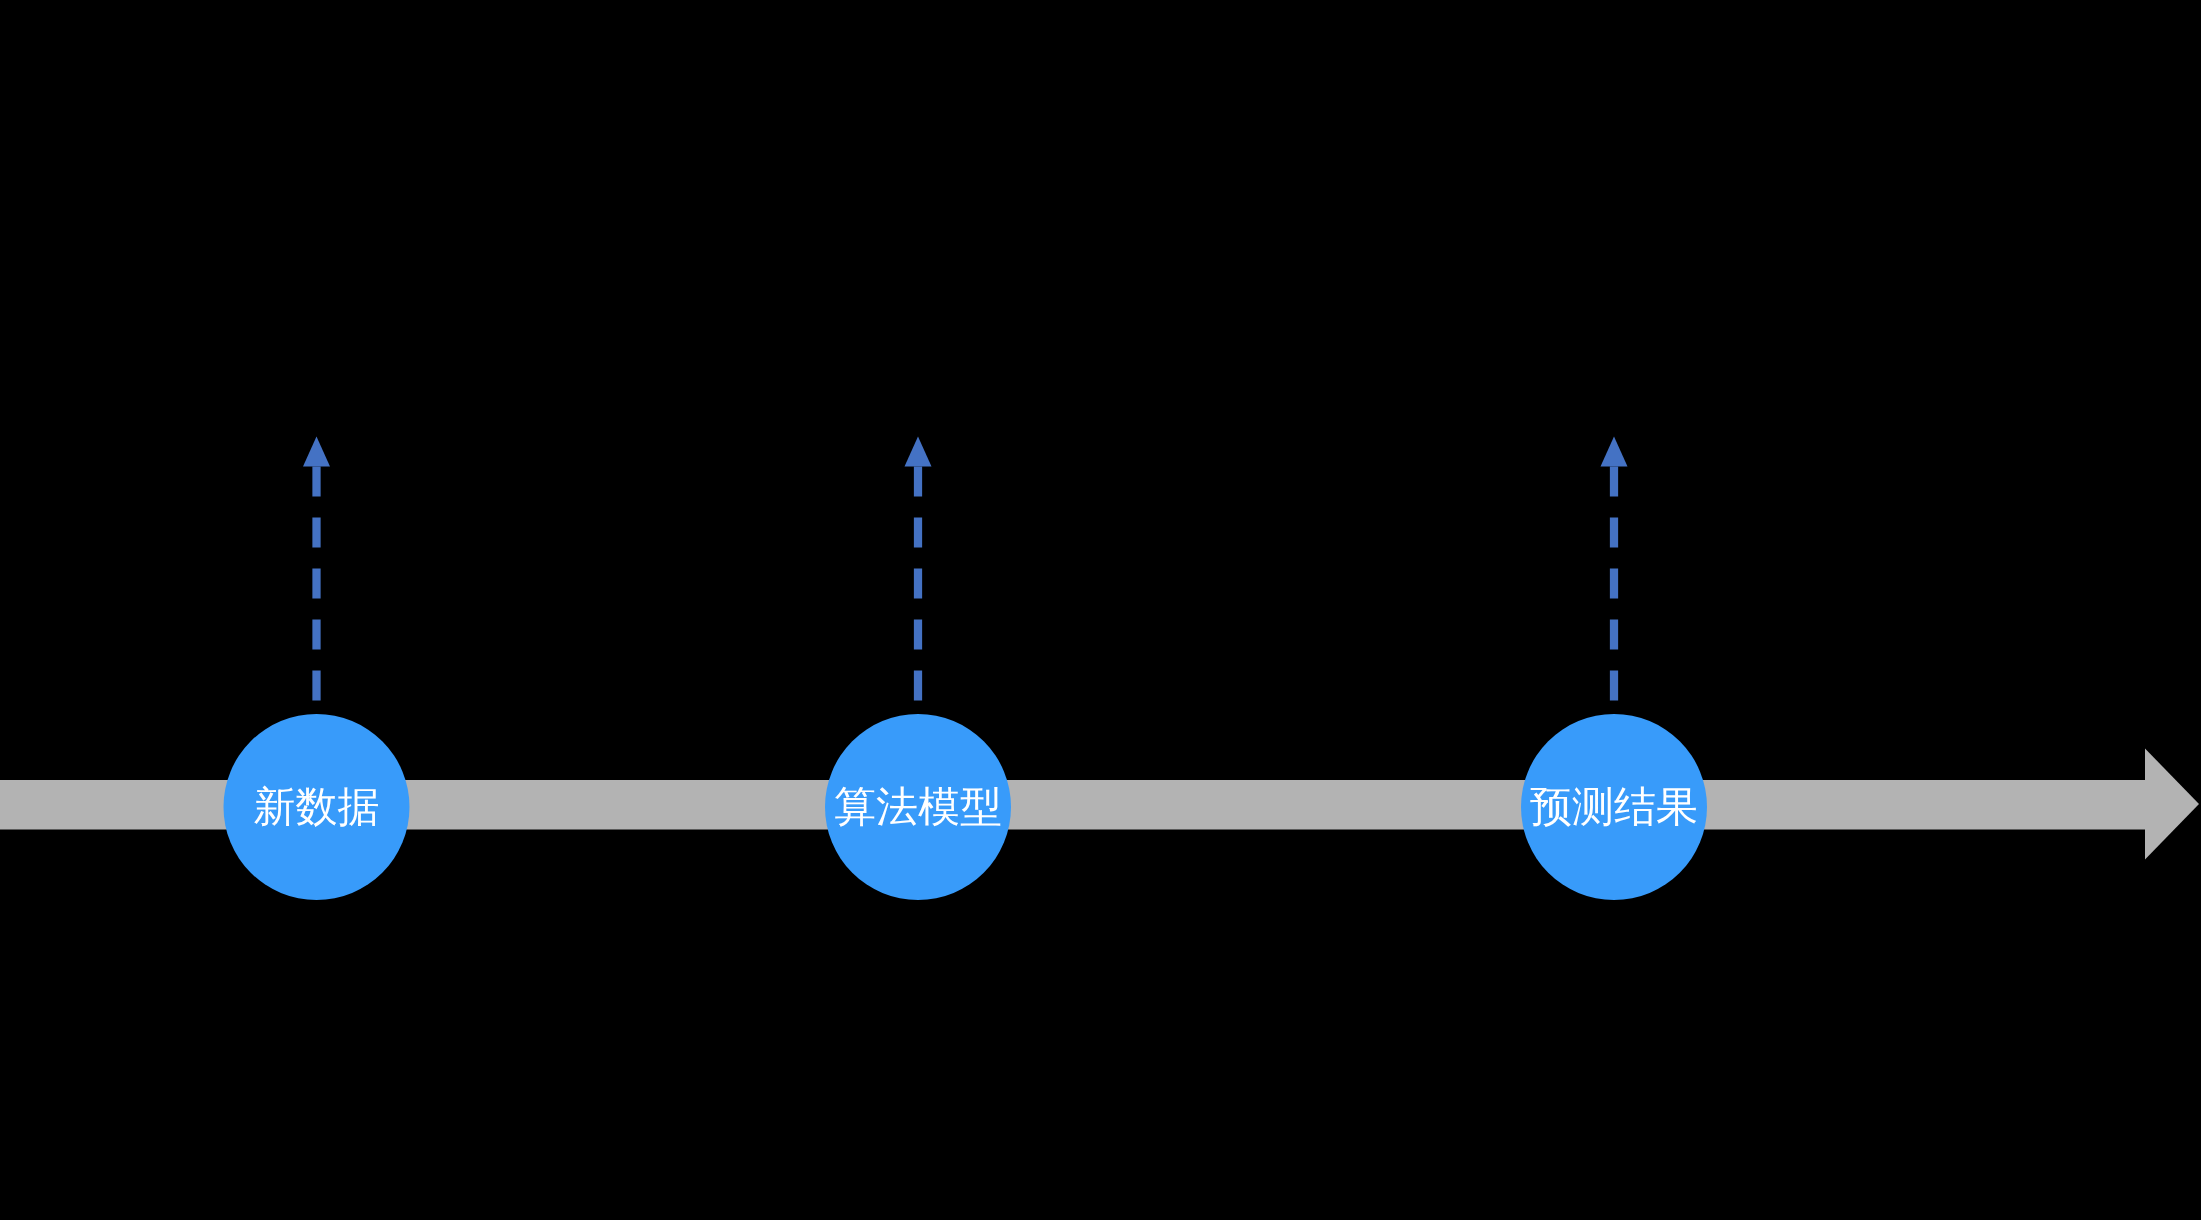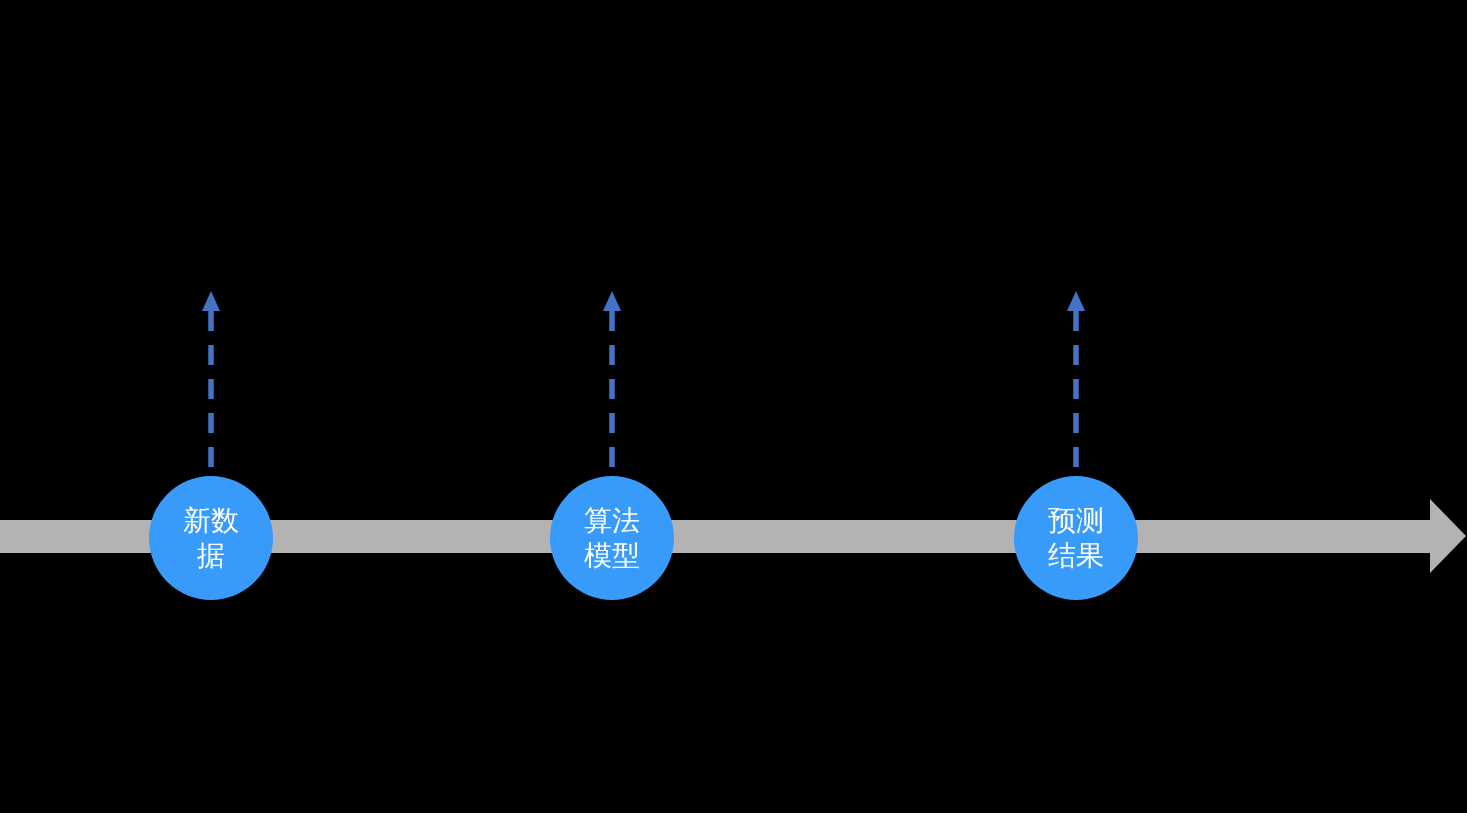--- a/index.html
+++ b/index.html
@@ -49,21 +49,21 @@
   }
   .node {
     position: absolute;
     left: -62px;
     top: 476px;
     width: 124px;
     height: 124px;
     border-radius: 50%;
     background: var(--node, #389bfa);
     display: flex;
-    flex-direction: column;
+    flex-direction: row;
     align-items: center;
     justify-content: center;
     font-family: Liberation Serif, serif;
   }
   .node span {
     display: block;
     color: var(--label, #ffffff);
     font-size: 28px;
     line-height: 35px;
     white-space: nowrap;

